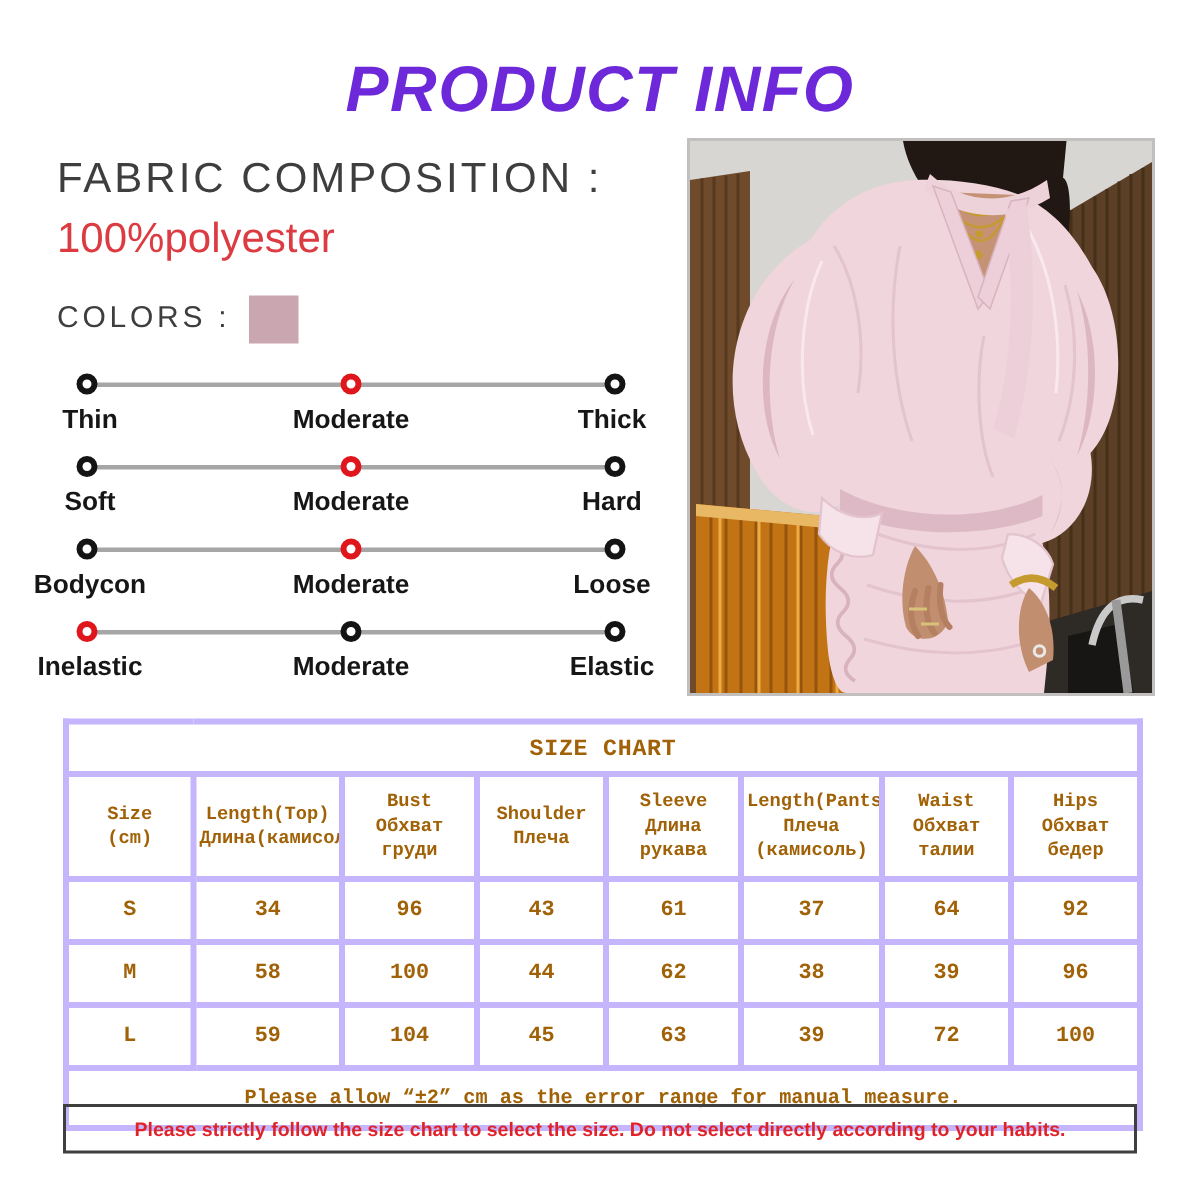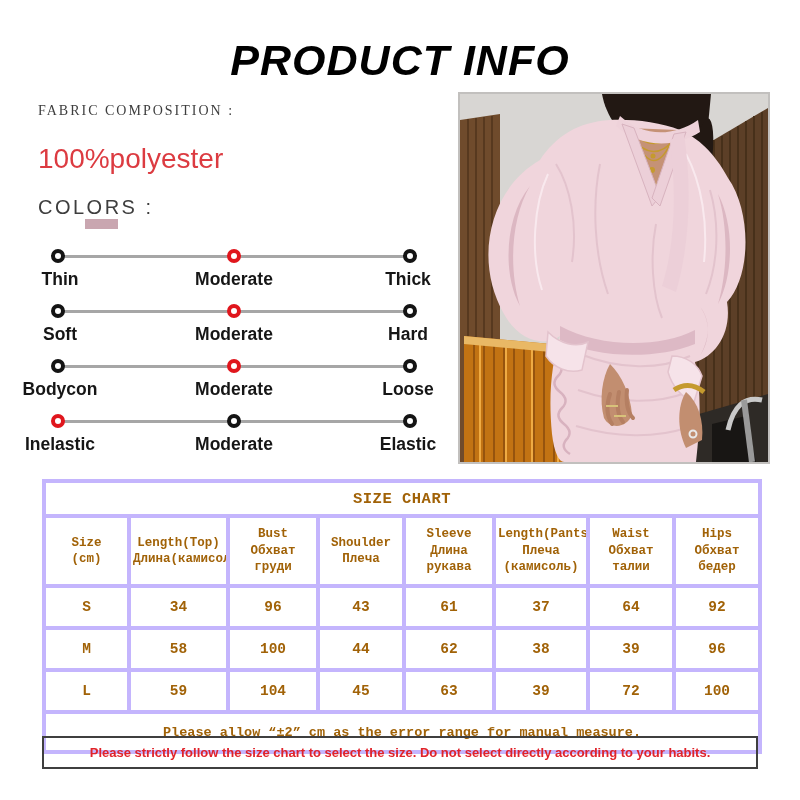--- a/index.html
+++ b/index.html
@@ -1,26 +1,26 @@
 <!DOCTYPE html>
 <html><head>
 <meta charset="utf-8">
 <style>
   html,body{margin:0;padding:0;background:#fff;}
   #page{position:relative;width:800px;height:800px;background:#ffffff;overflow:hidden;
         font-family:"Liberation Sans","DejaVu Sans",sans-serif;color:#111;}
 
   
   .page-title{position:absolute;top:36px;left:0;right:0;text-align:center;
-    font-size:43px;font-weight:800;font-style:italic;letter-spacing:1px;color:#000000;}
-
-  
-  .fabric-label{position:absolute;left:38px;top:103px;font-size:14px;color:#3e3e3e;letter-spacing:2px;font-family:Liberation Serif, serif;}
+    font-size:43px;font-weight:800;font-style:italic;letter-spacing:1px;color:#6d28d9;}
+
+  
+  .fabric-label{position:absolute;left:38px;top:103px;font-size:28px;color:#3e3e3e;letter-spacing:2px;}
   .fabric-value{position:absolute;left:38px;top:143px;font-size:28px;color:#dc3b41;}
-  .colors-row{position:absolute;left:38px;top:196px;display:flex;align-items:center;height:33px;flex-direction:column;}
+  .colors-row{position:absolute;left:38px;top:196px;display:flex;align-items:center;height:33px;}
   .colors-label{font-size:20px;color:#3e3e3e;letter-spacing:2.5px;}
   .swatch{width:33px;height:32px;margin-left:12px;background:#c9a6b0;}
 
   
   .sliders{position:absolute;left:38px;top:247px;width:392px;}
   .slider{position:relative;height:55px;text-align:center;}
   .track{position:absolute;left:20px;right:20px;top:8px;height:3px;background:#a6a6a6;}
   .dot{position:absolute;top:2px;width:14px;height:14px;box-sizing:border-box;border-radius:50%;
        background:#fff;border:4px solid #141414;transform:translateX(-50%);}
   .dot.pos-left{left:20px;} .dot.pos-middle{left:50%;} .dot.pos-right{left:calc(100% - 20px);}

